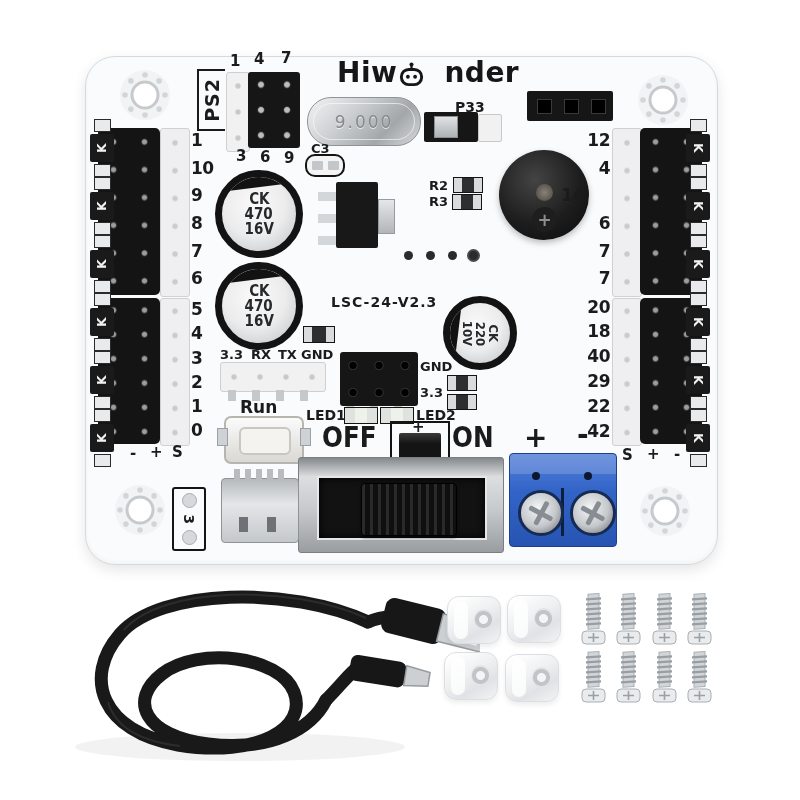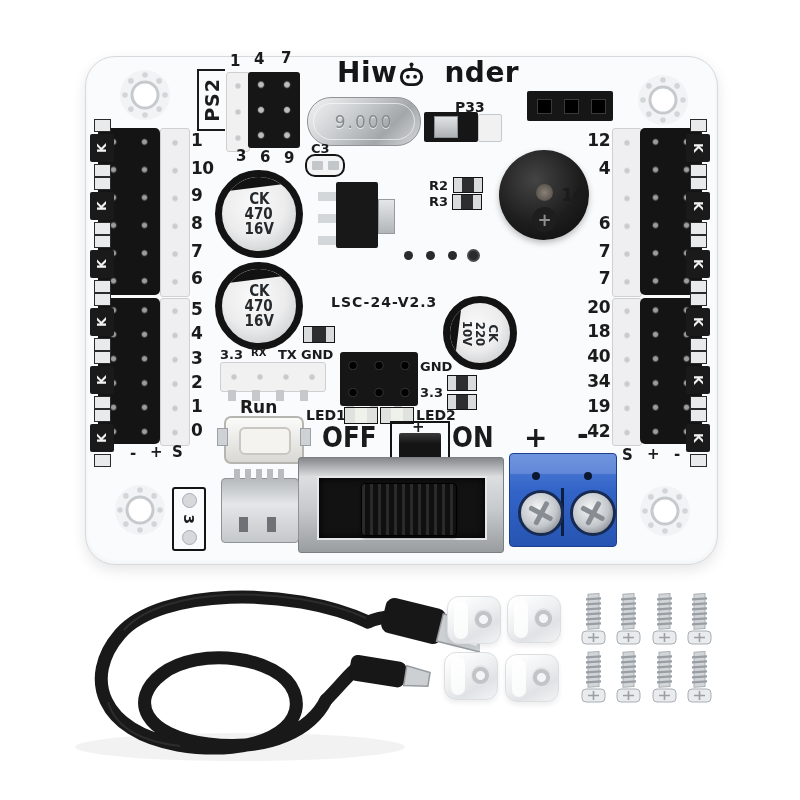--- a/index.html
+++ b/index.html
@@ -250,21 +250,21 @@
         <span>220</span>
         <span>10V</span>
       </div>
   </div>
 
   <div class="abs lbl" style="left:331px;top:294px;font-size:14px;letter-spacing:1px">LSC-24-V2.3</div>
 
   <div class="abs rchip" style="left:303px;top:326px;width:30px;height:15px"></div>
 
   <div class="abs lbl" style="left:220px;top:347px;font-size:13px">3.3</div>
-  <div class="abs lbl" style="left:251px;top:347px;font-size:10px">RX</div>
+  <div class="abs lbl" style="left:251px;top:347px;font-size:13px">RX</div>
   <div class="abs lbl" style="left:278px;top:347px;font-size:13px">TX</div>
   <div class="abs lbl" style="left:301px;top:347px;font-size:13px">GND</div>
   <div class="abs strip-w" style="left:220px;top:362px;width:104px;height:28px;background-size:26px 100%"></div>
   <div class="abs pins" style="left:228px;top:390px;width:90px;height:11px"></div>
 
   <div class="abs hdr6" style="left:340px;top:352px;width:78px;height:54px;background-size:26px 27px"></div>
   <div class="abs pins" style="left:346px;top:406px;width:66px;height:9px"></div>
   <div class="abs lbl" style="left:420px;top:359px;font-size:13px">GND</div>
   <div class="abs lbl" style="left:420px;top:385px;font-size:13px">3.3</div>
   <div class="abs rchip" style="left:447px;top:375px;width:28px;height:14px"></div>
@@ -340,22 +340,22 @@
 
   <div class="abs num r" style="left:584px;top:130px">12</div>
   <div class="abs num r" style="left:584px;top:158px">4</div>
   <div class="abs num r" style="left:558px;top:185px">14</div>
   <div class="abs num r" style="left:584px;top:213px">6</div>
   <div class="abs num r" style="left:584px;top:241px">7</div>
   <div class="abs num r" style="left:584px;top:268px">7</div>
   <div class="abs num r" style="left:584px;top:297px">20</div>
   <div class="abs num r" style="left:584px;top:321px">18</div>
   <div class="abs num r" style="left:584px;top:346px">40</div>
-  <div class="abs num r" style="left:584px;top:371px">34</div>
-  <div class="abs num r" style="left:584px;top:396px">19</div>
+  <div class="abs num r" style="left:584px;top:371px">29</div>
+  <div class="abs num r" style="left:584px;top:396px">22</div>
   <div class="abs num r" style="left:584px;top:421px">42</div>
 
   <div class="abs lbl" style="left:130px;top:444px;font-size:15px">-</div>
   <div class="abs lbl" style="left:150px;top:443px;font-size:15px">+</div>
   <div class="abs lbl" style="left:172px;top:443px;font-size:15px">S</div>
   <div class="abs lbl" style="left:622px;top:446px;font-size:15px">S</div>
   <div class="abs lbl" style="left:647px;top:445px;font-size:15px">+</div>
   <div class="abs lbl" style="left:674px;top:445px;font-size:15px">-</div>
 
   <div class="abs kchip" style="left:90px;top:134px">

